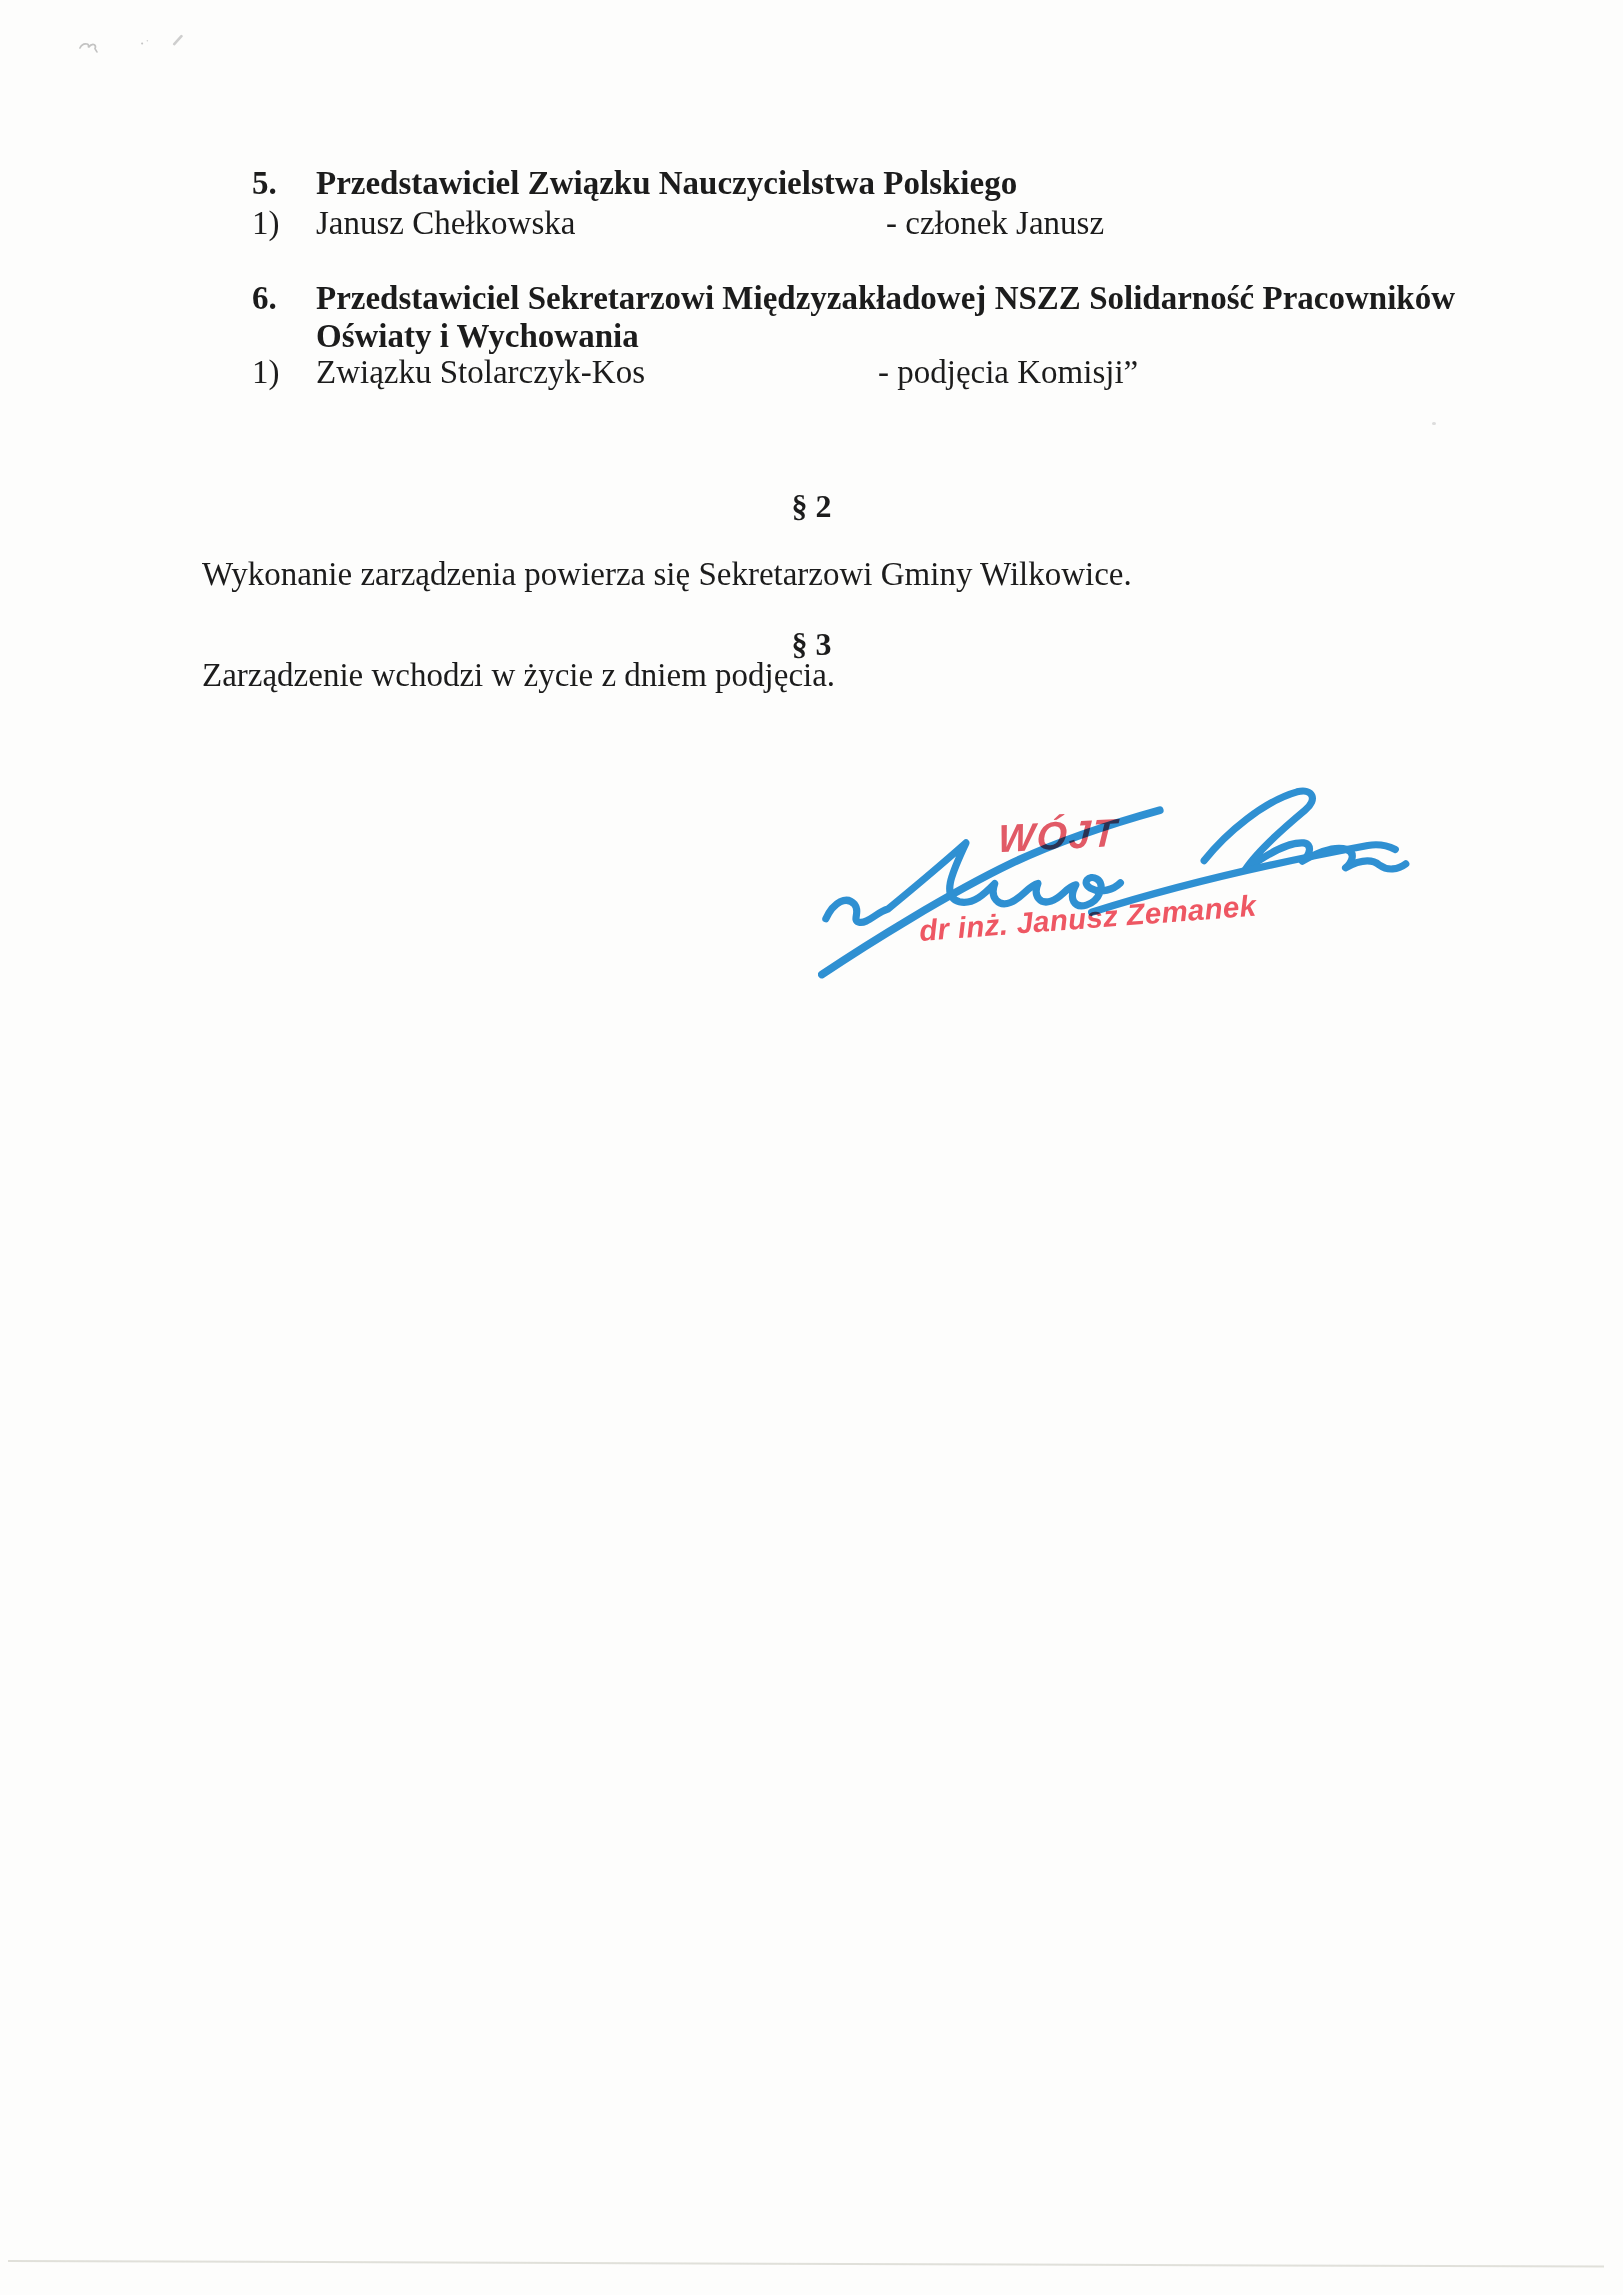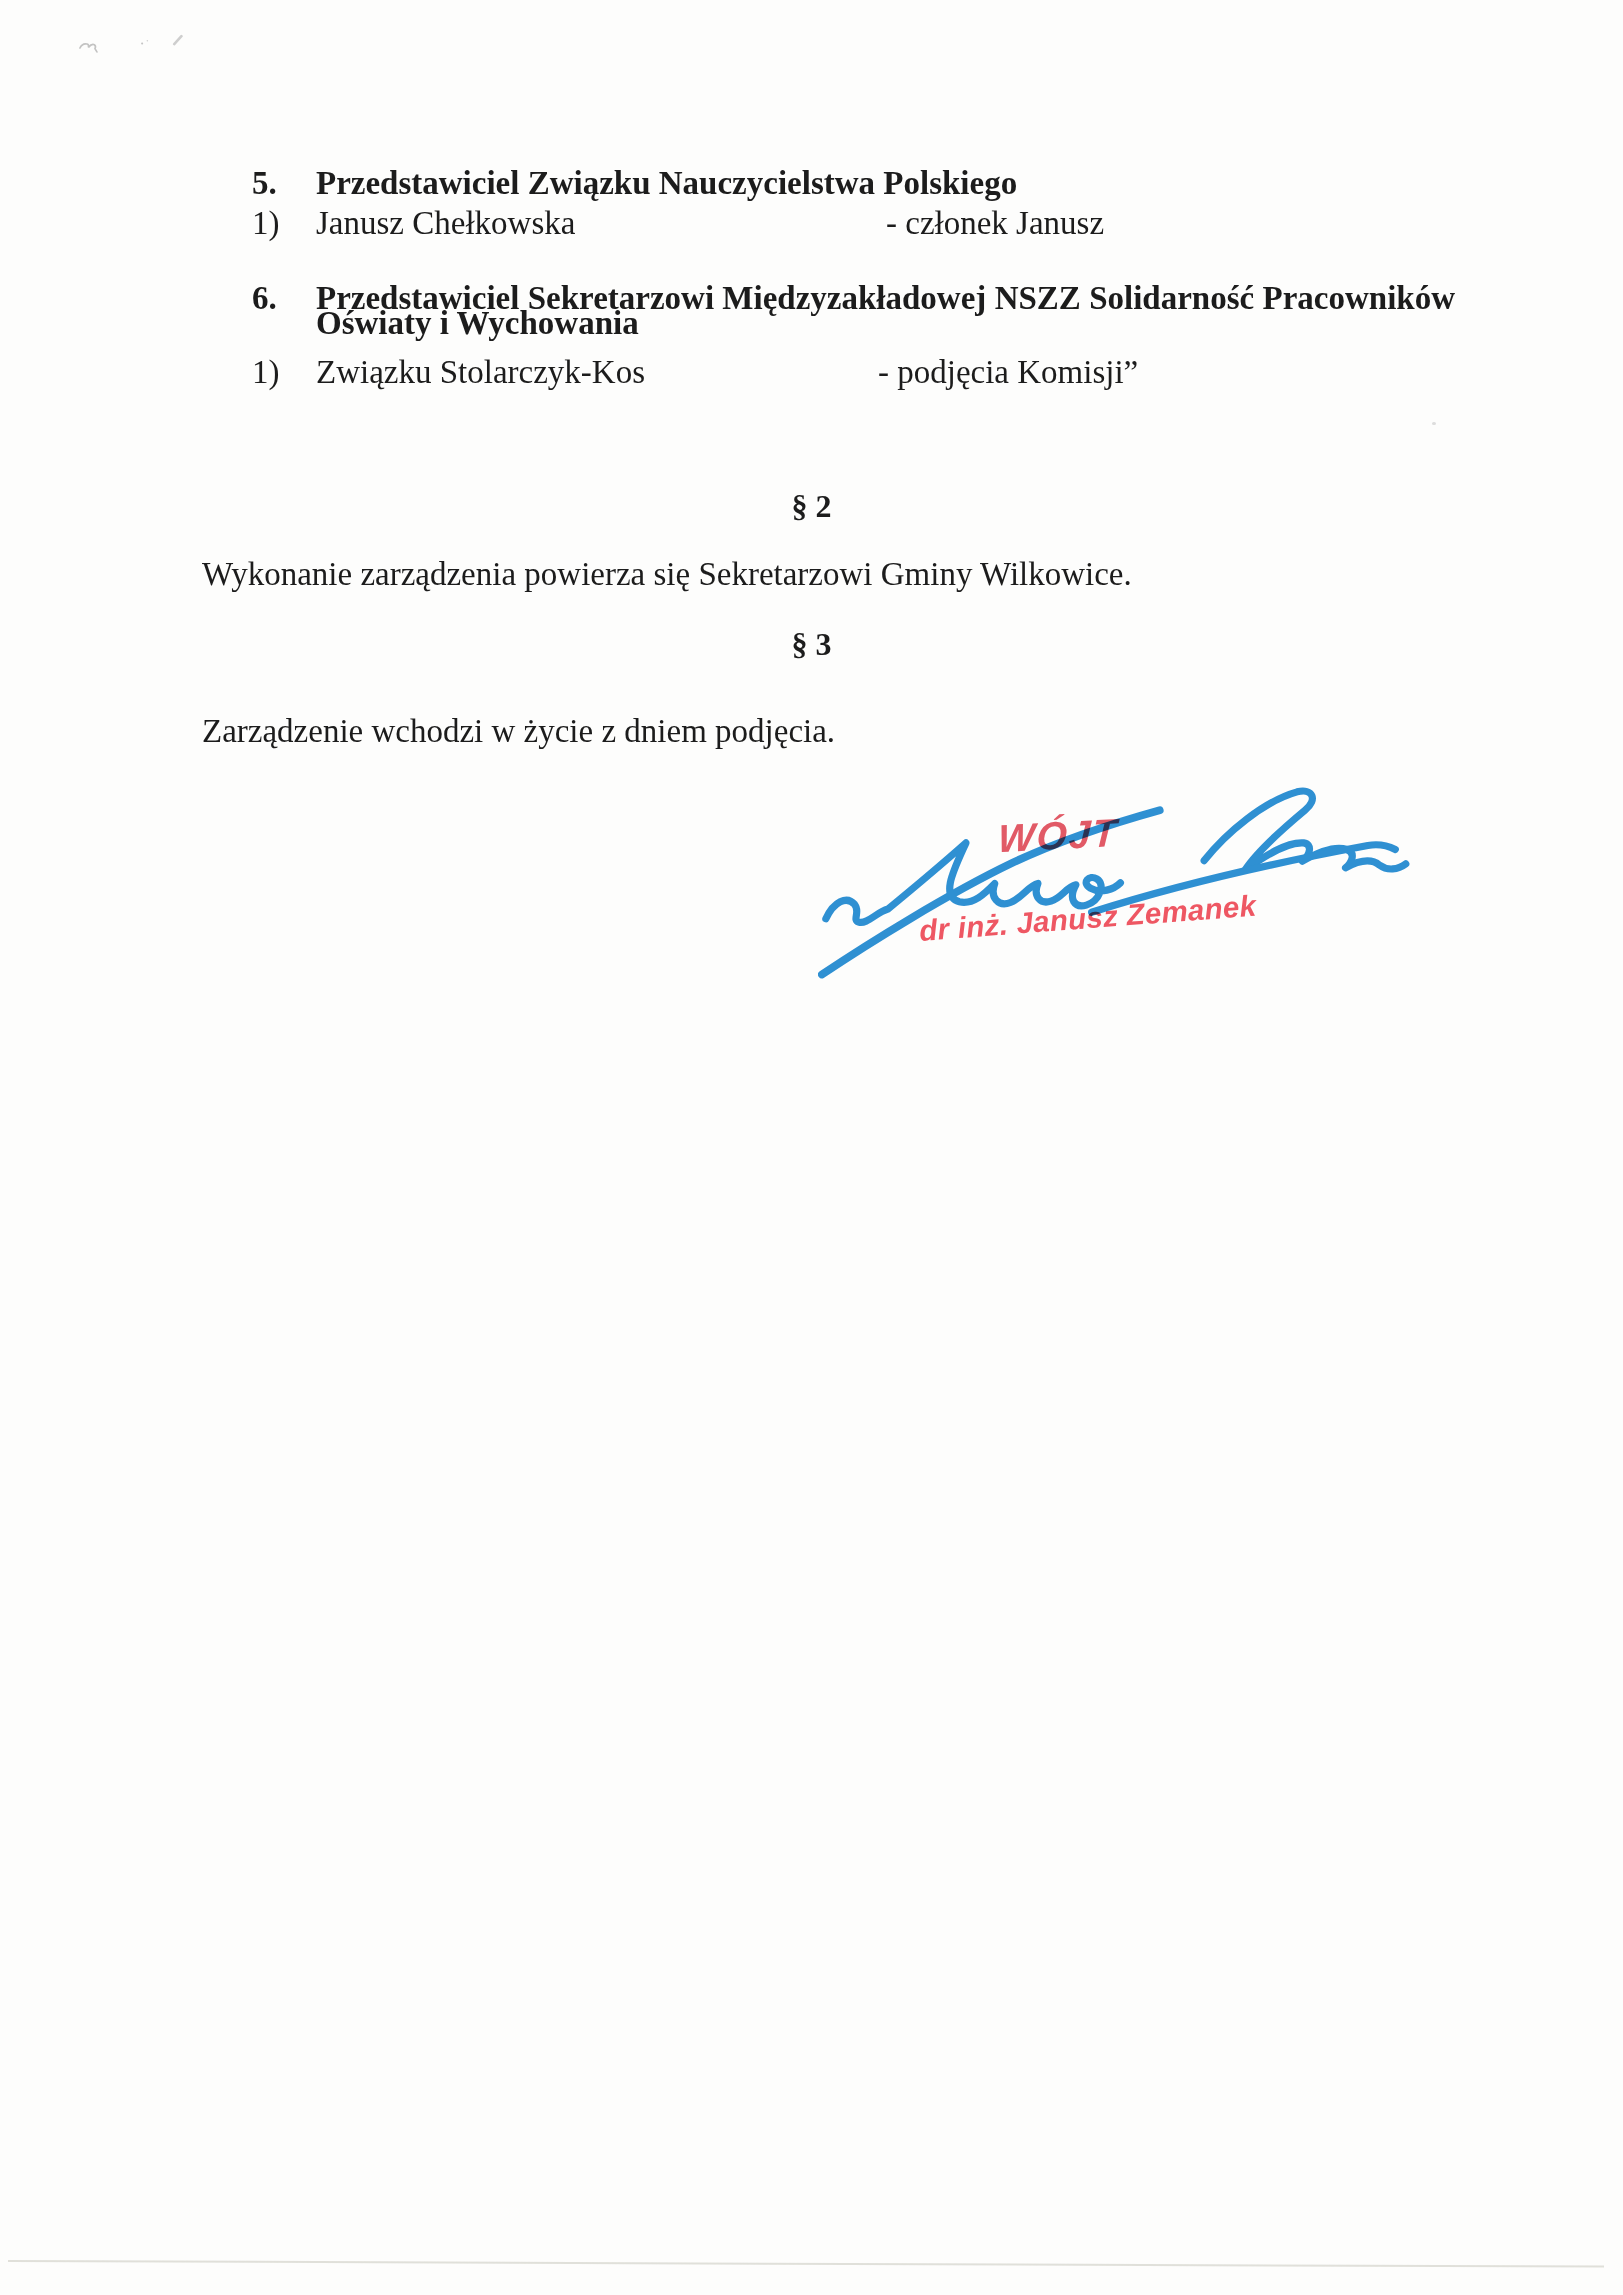--- a/index.html
+++ b/index.html
@@ -76,31 +76,31 @@
 
 <div class="abs t b item-number" style="top:164px;">5.</div>
 <div class="abs t b item-text" style="top:164px;">Przedstawiciel Związku Nauczycielstwa Polskiego</div>
 
 <div class="abs t item-number" style="top:204px;">1)</div>
 <div class="abs t item-text" style="top:204px;">Janusz Chełkowska</div>
 <div class="abs t" style="left:886px;top:204px;">- członek Janusz</div>
 
 <div class="abs t b item-number" style="top:279px;">6.</div>
 <div class="abs t b item-text justified" style="top:279px;">Przedstawiciel Sekretarzowi Międzyzakładowej NSZZ Solidarność Pracowników</div>
-<div class="abs t b item-text" style="top:304px;">Oświaty i Wychowania</div>
+<div class="abs t b item-text" style="top:317px;">Oświaty i Wychowania</div>
 
 <div class="abs t item-number" style="top:353px;">1)</div>
 <div class="abs t item-text" style="top:353px;">Związku Stolarczyk-Kos</div>
 <div class="abs t" style="left:878px;top:353px;">- podjęcia Komisji”</div>
 
 <div class="abs t b centered" style="top:488px;font-size:32px;">§ 2</div>
 <div class="abs t" style="left:202px;top:555px;">Wykonanie zarządzenia powierza się Sekretarzowi Gminy Wilkowice.</div>
 
 <div class="abs t b centered" style="top:626px;font-size:32px;">§ 3</div>
-<div class="abs t" style="left:202px;top:712px;">Zarządzenie wchodzi w życie z dniem podjęcia.</div>
+<div class="abs t" style="left:202px;top:656px;">Zarządzenie wchodzi w życie z dniem podjęcia.</div>
 
 <div class="abs stamp-title">WÓJT</div>
 <div class="abs stamp-name">dr inż. Janusz Zemanek</div>
 
 <svg class="pen-overlay" width="720" height="223" viewBox="0 0 1100 340">
   <g fill="none" stroke-linecap="round" stroke-linejoin="round" opacity="0.92">
 
     <path stroke-width="12" d="M 116 309 C 186 262 308 186 408 138 C 480 104 560 78 632 58" stroke="#1e88d2"></path>
 
     <path stroke-width="11" d="M 122 224

